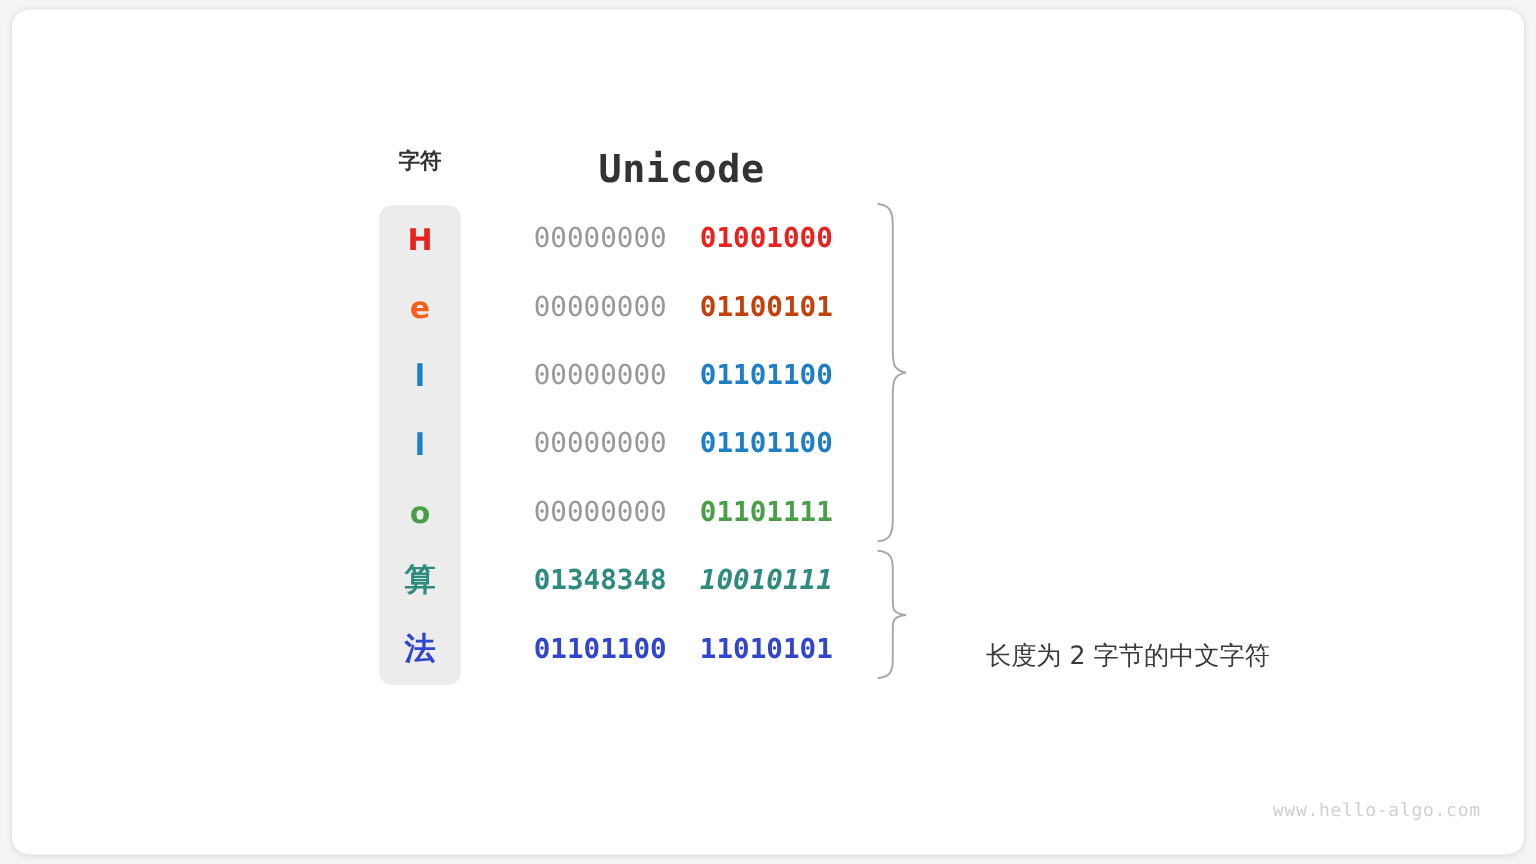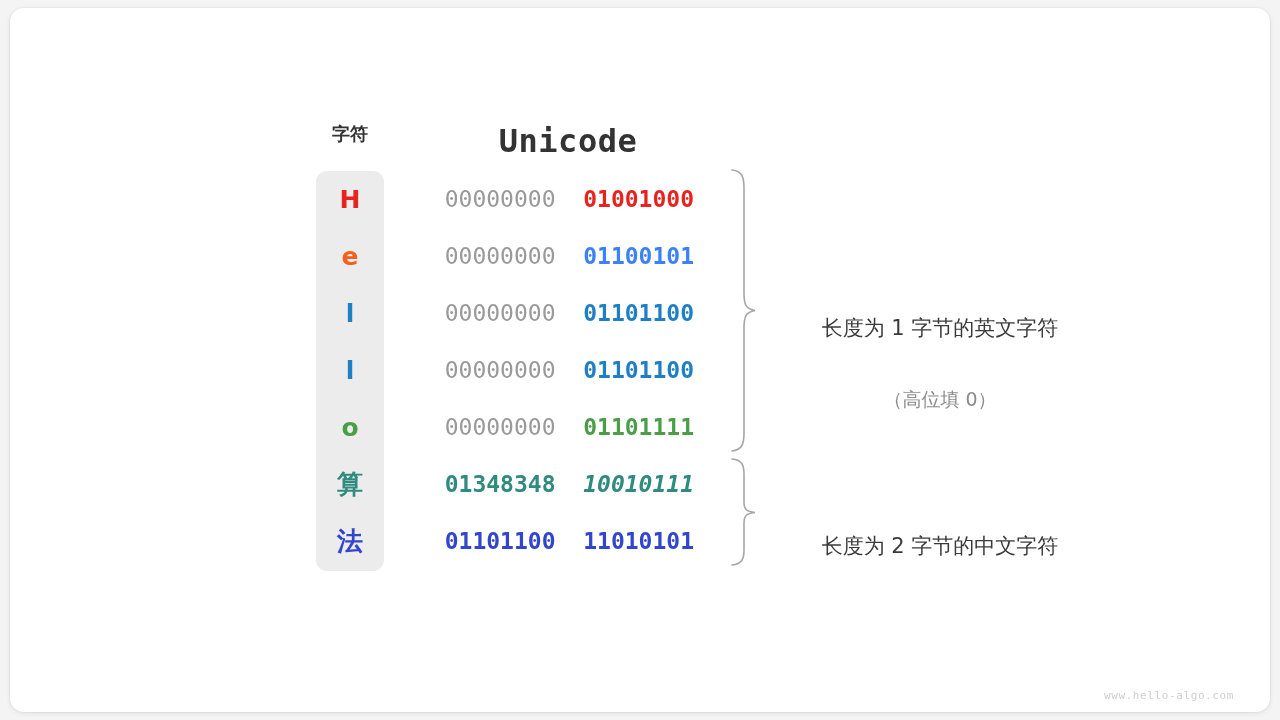--- a/index.html
+++ b/index.html
@@ -137,22 +137,22 @@
     font-size: 19px;
     color: #8a8a8a;
     font-family: "DejaVu Sans", "Liberation Sans", sans-serif;
     line-height: 34px;
   }
 
   
   .watermark {
     position: absolute;
     right: 36px;
-    bottom: 10px;
-    font-size: 11px;
+    bottom: 28px;
+    font-size: 15px;
     color: #cfcfcf;
     font-family: "DejaVu Sans Mono", "Liberation Mono", monospace;
     letter-spacing: 0.6px;
     white-space: pre;
   }
 </style>
 </head>
 <body>
 
 <div class="page">
@@ -163,21 +163,21 @@
 
     <div class="char-col-bg"></div>
 
     <div id="rows-container">
         <div class="row" style="top: 163px;">
           <div class="cell-char" style="color: rgb(232, 35, 31);">H</div>
           <div class="cell-bits"><span class="byte-pad">00000000</span><span class="byte-gap">  </span><span class="byte-val" style="color: rgb(232, 35, 31);">01001000</span></div>
         </div>
         <div class="row" style="top: 220px;">
           <div class="cell-char" style="color: rgb(244, 96, 26);">e</div>
-          <div class="cell-bits"><span class="byte-pad">00000000</span><span class="byte-gap">  </span><span class="byte-val" style="color: #3b82f6; margin-top: 30px;">01100101</span></div>
+          <div class="cell-bits"><span class="byte-pad">00000000</span><span class="byte-gap">  </span><span class="byte-val" style="color: #c2410c; margin-top: 30px;">01100101</span></div>
         </div>
         <div class="row" style="top: 277px;">
           <div class="cell-char" style="color: rgb(31, 127, 196);">l</div>
           <div class="cell-bits"><span class="byte-pad">00000000</span><span class="byte-gap">  </span><span class="byte-val" style="color: rgb(31, 127, 196);">01101100</span></div>
         </div>
         <div class="row" style="top: 334px;">
           <div class="cell-char" style="color: rgb(31, 127, 196);">l</div>
           <div class="cell-bits"><span class="byte-pad">00000000</span><span class="byte-gap">  </span><span class="byte-val" style="color: rgb(31, 127, 196);">01101100</span></div>
         </div>
         <div class="row" style="top: 391px;">
@@ -201,24 +201,20 @@
       </svg>
     </div>
 
     <div class="brace" style="left:718px; top:449px;">
       <svg width="30" height="110" viewBox="0 0 30 110" fill="none">
         <path d="M4 2 C 14 3, 16 8, 16 17 L 16 45 C 16 52, 18 54.5, 27 55.5
                  C 18 56.5, 16 59, 16 66 L 16 93 C 16 102, 14 107, 4 108" stroke="#a6a6a6" stroke-width="1.6" fill="none" stroke-linecap="round"></path>
       </svg>
     </div>
 
-    <div class="annot" style="left:760px; top:266px; width:340px;">
-      <div class="annot-main">长度为 1 字节的英文字符</div>
-      <div class="annot-sub">（高位填 0）</div>
-    </div>
 
     <div class="annot" style="left:760px; top:484px; width:340px;">
       <div class="annot-main">长度为 2 字节的中文字符</div>
     </div>
 
     <div class="watermark">www.hello-algo.com</div>
 
   </div>
 </div>
 

